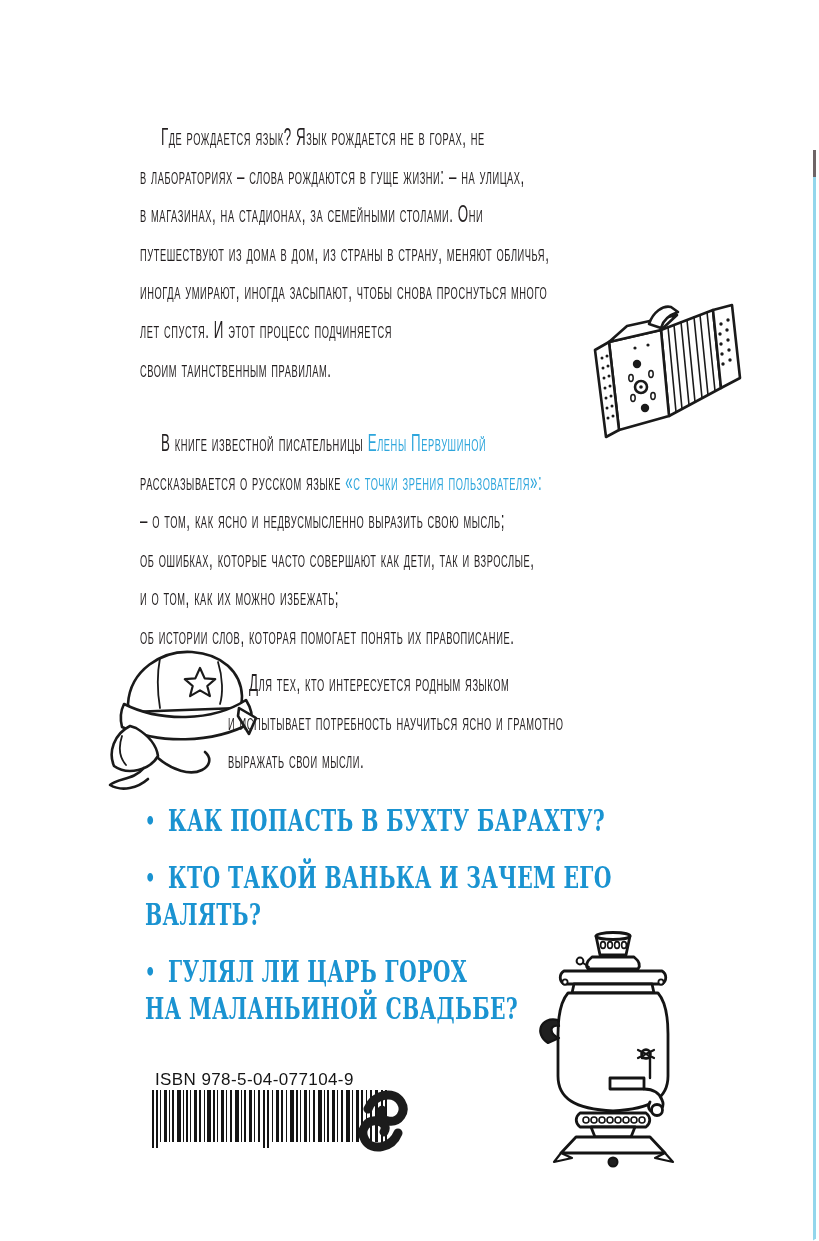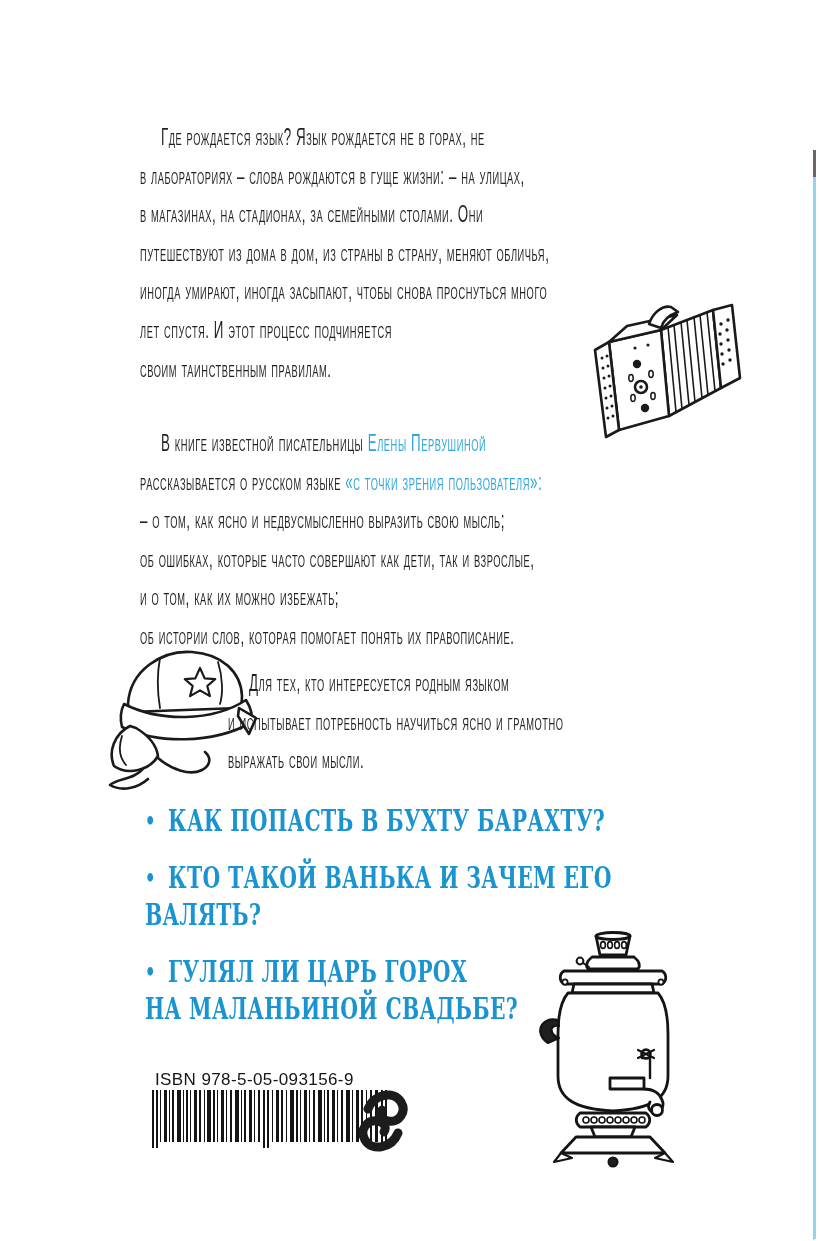--- a/index.html
+++ b/index.html
@@ -179,21 +179,21 @@
           <circle cx="124" cy="190" r="3"></circle>
       </g>
       <path d="M73,197 L117,197 L113,207 L77,207 Z" fill="#fff"></path>
       <path d="M58,207 L132,207 L147,223 L43,223 Z" fill="#fff"></path>
       <path d="M43,223 L36,232 L54,228 Z" fill="#fff" stroke-width="2.2"></path>
       <path d="M147,223 L155,232 L137,228 Z" fill="#fff" stroke-width="2.2"></path>
       <circle cx="95" cy="232" r="4.5" fill="#1f1f1f" stroke-width="2"></circle>
     </svg>
   </div>
 
-  <div class="isbn-label">ISBN 978-5-05-093156-9</div>
+  <div class="isbn-label">ISBN 978-5-04-077104-9</div>
   <div class="abs" style="left:152px;top:1090px;">
     <svg width="238" height="58" viewBox="0 0 238 58" fill="#151515">
       <rect x="0" y="0" width="2" height="58"></rect>
         <rect x="4" y="0" width="2" height="58"></rect>
       <rect x="8" y="0" width="1" height="52"></rect>
         <rect x="12" y="0" width="3" height="52"></rect>
       <rect x="17" y="0" width="1" height="52"></rect>
         <rect x="20" y="0" width="2" height="52"></rect>
       <rect x="25" y="0" width="4" height="52"></rect>
         <rect x="31" y="0" width="1" height="52"></rect>

